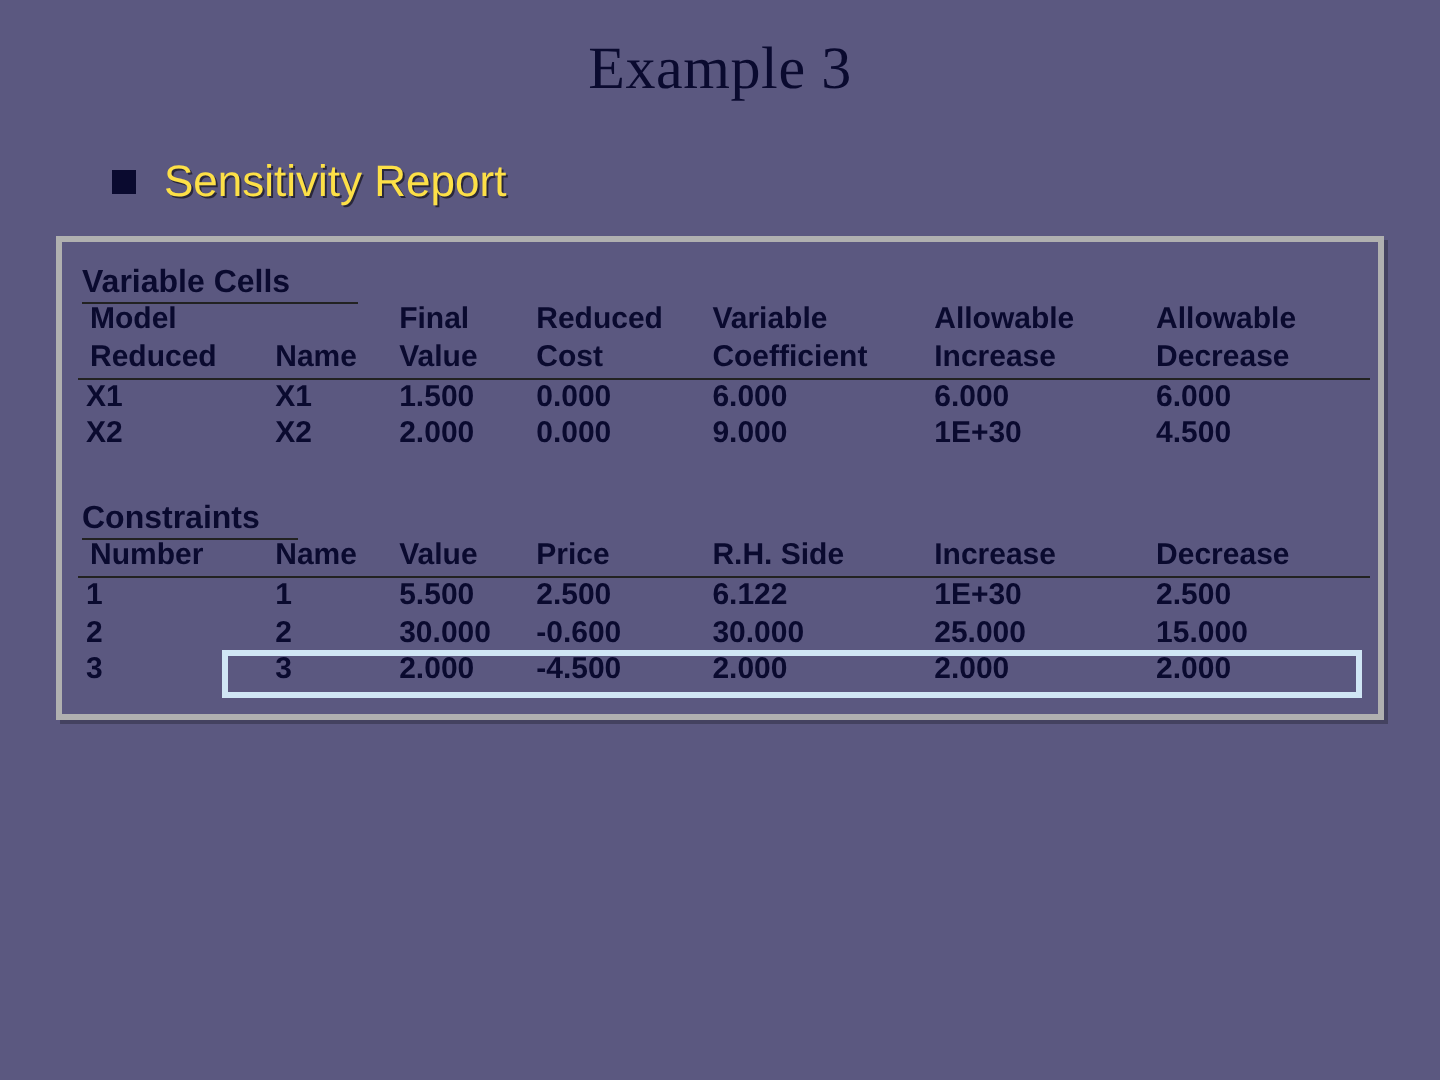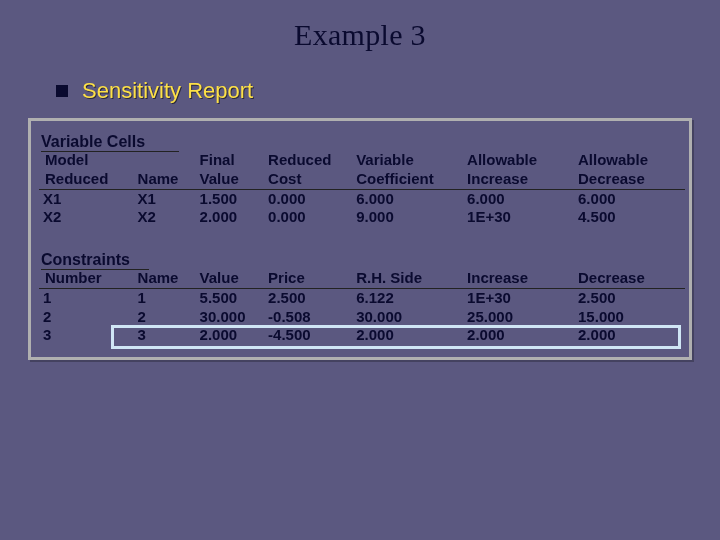--- a/index.html
+++ b/index.html
@@ -188,21 +188,21 @@
           <td class="center">5.500</td>
           <td class="center">2.500</td>
           <td class="center">6.122</td>
           <td class="center">1E+30</td>
           <td class="center">2.500</td>
         </tr>
         <tr>
           <td class="center">2</td>
           <td class="center">2</td>
           <td class="center">30.000</td>
-          <td class="center">-0.508</td>
+          <td class="center">-0.600</td>
           <td class="center">30.000</td>
           <td class="center">25.000</td>
           <td class="center">15.000</td>
         </tr>
         <tr>
           <td class="center">3</td>
           <td class="center">3</td>
           <td class="center">2.000</td>
           <td class="center">-4.500</td>
           <td class="center">2.000</td>

